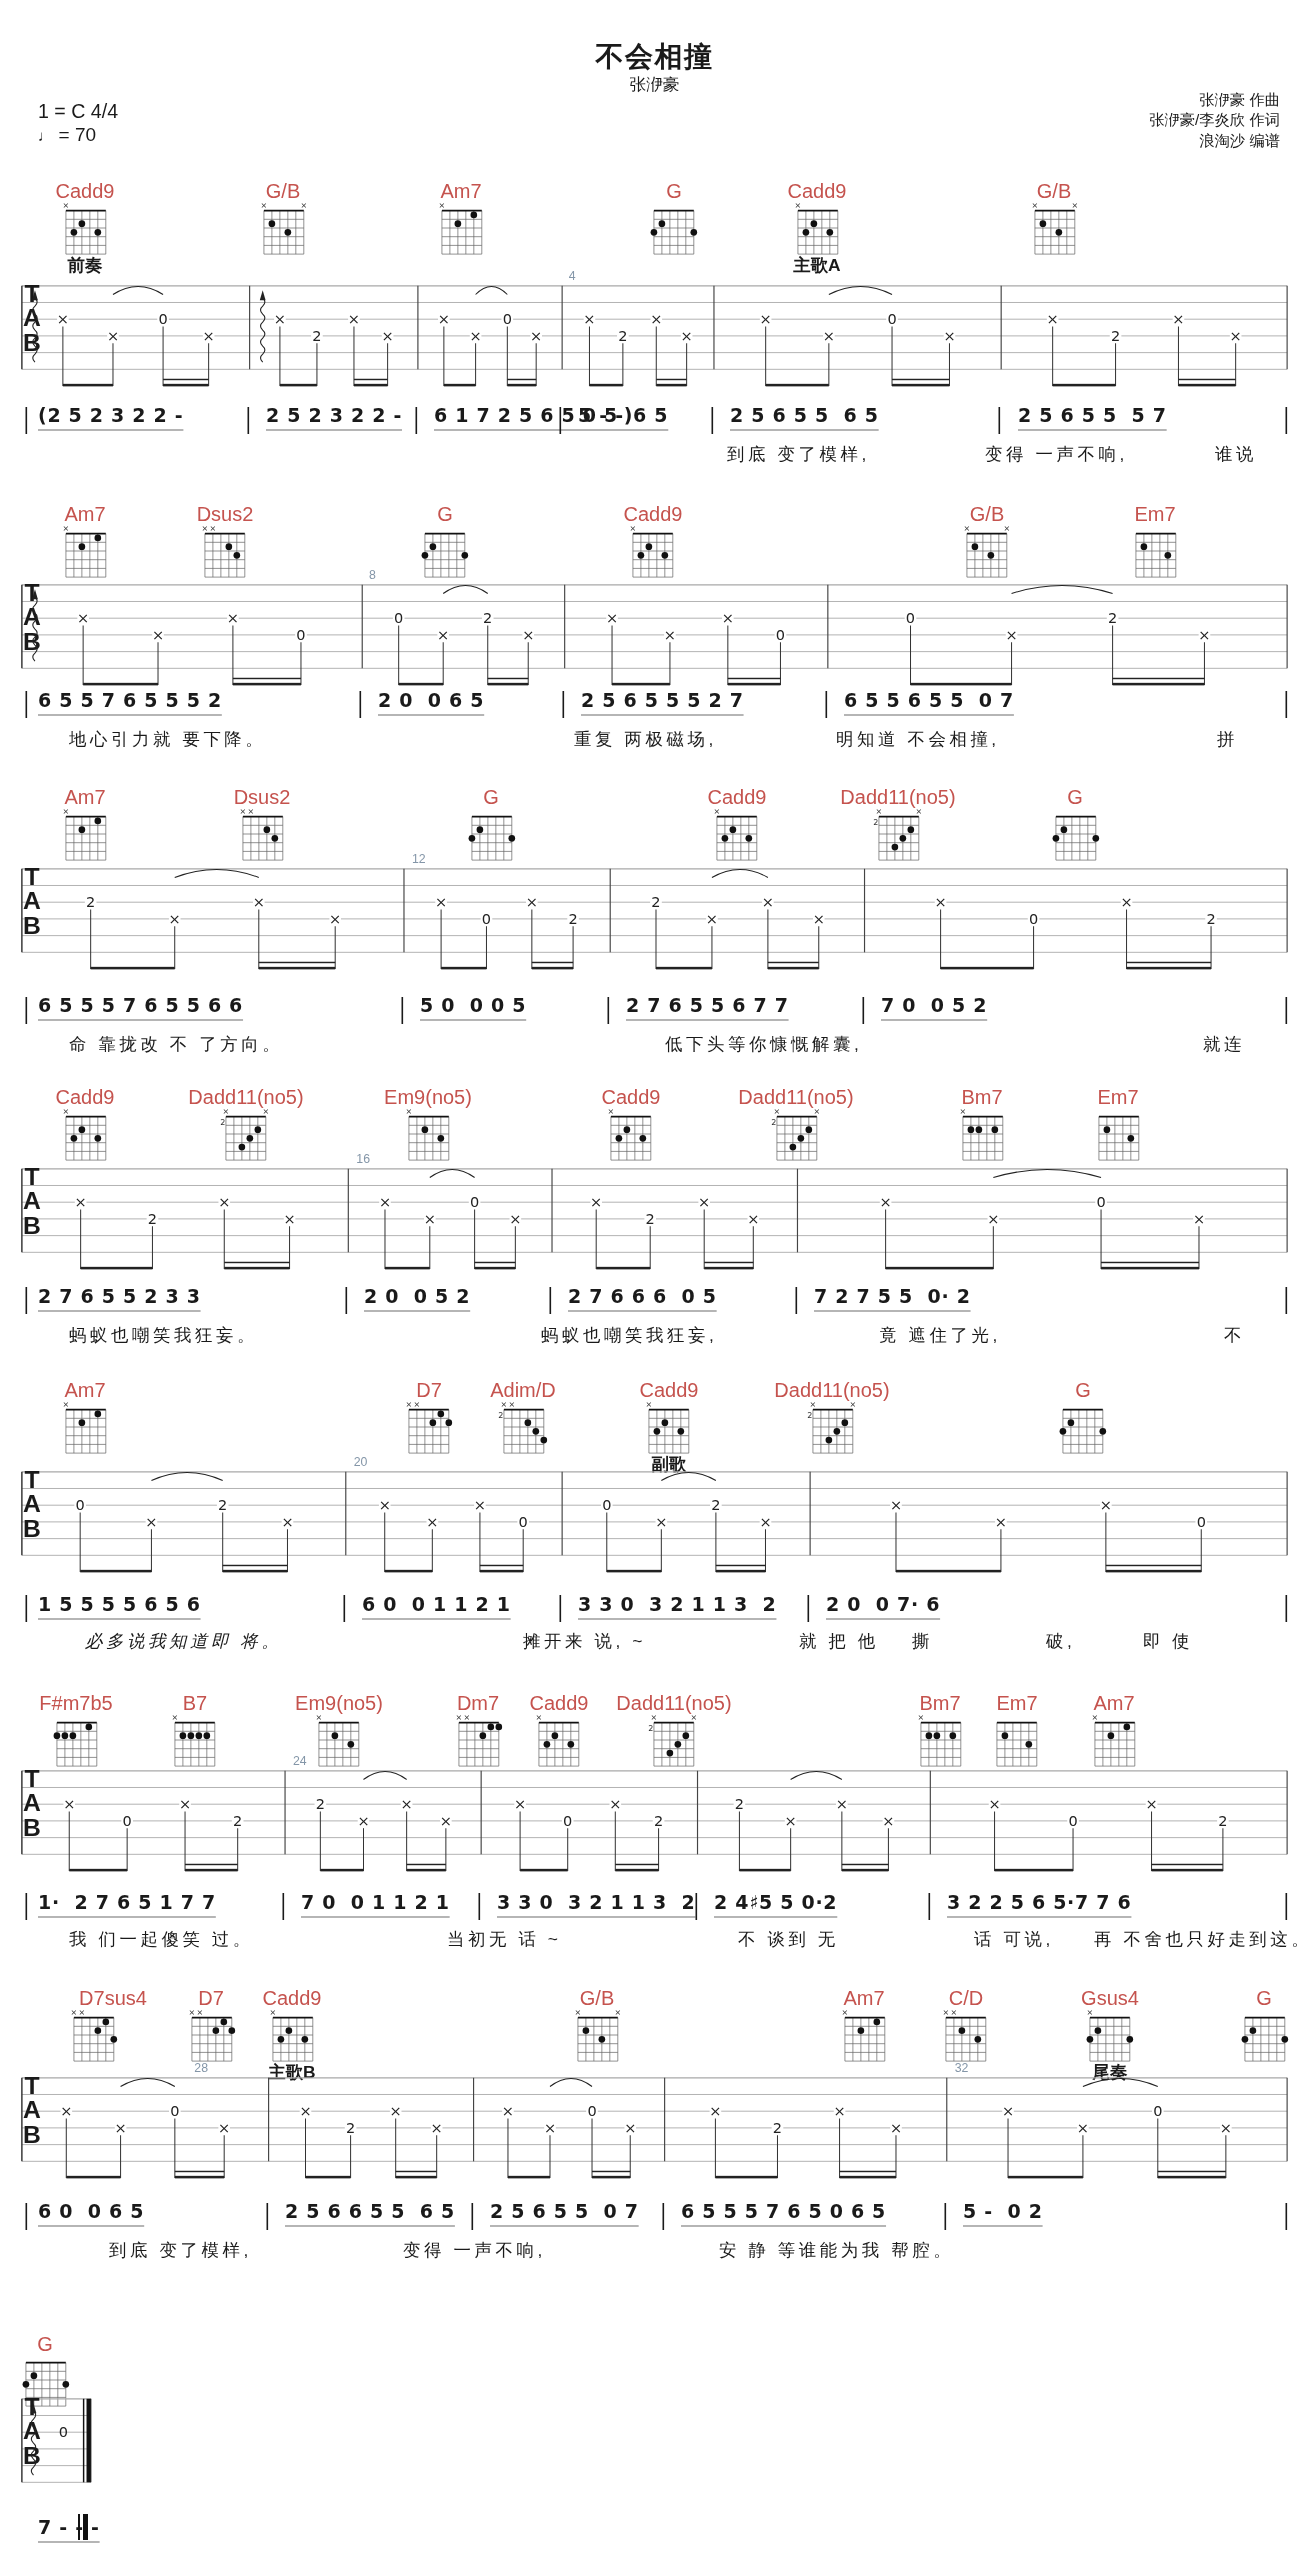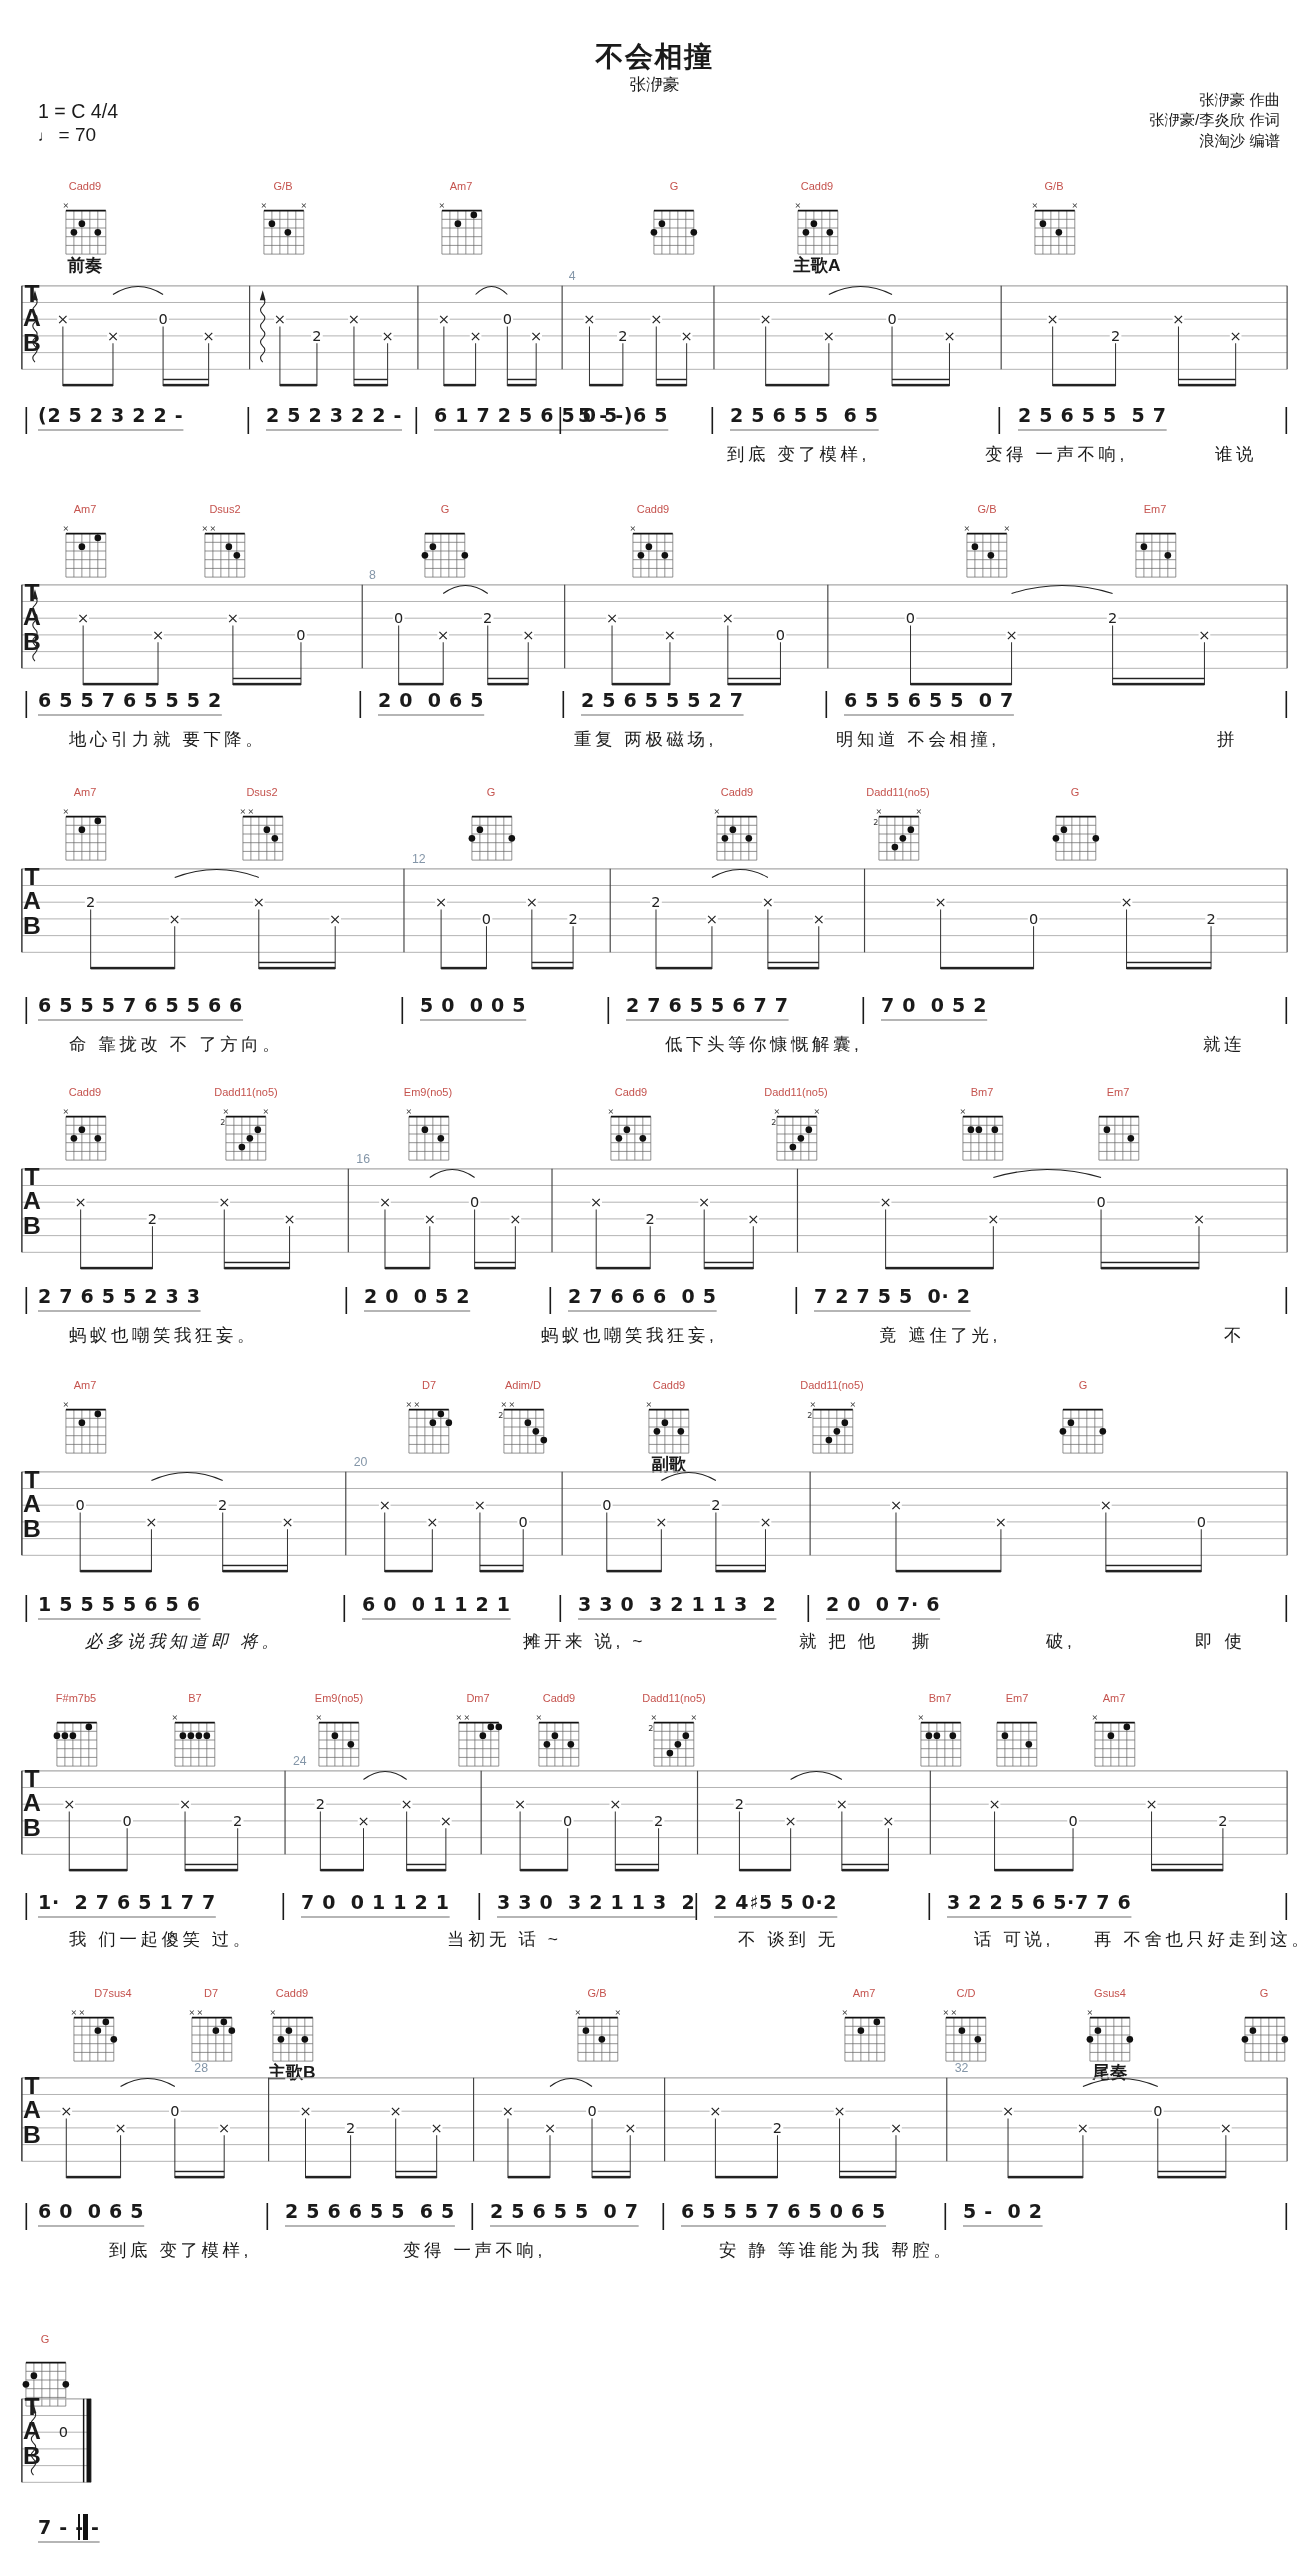--- a/index.html
+++ b/index.html
@@ -6,21 +6,21 @@
   body{width:1309px;height:2576px;position:relative;overflow:hidden;
        font-family:"Liberation Sans",sans-serif;color:#1a1a1a;}
   .abs{position:absolute;}
   #song-title{top:38px;left:0;width:1309px;text-align:center;font-size:28px;font-weight:600;letter-spacing:1.5px;}
   #artist-name{top:73px;left:0;width:1309px;text-align:center;font-size:16.7px;}
   #key-sig{top:100px;left:38px;font-size:19.6px;}
   #tempo{top:124px;left:38px;font-size:19px;}
   #tempo .note{font-size:15.3px;}
   .credit{right:29px;text-align:right;font-size:15.3px;}
   .chord-name{position:absolute;transform:translateX(-50%);color:var(--chord-color,#c5534e);
-              font-size:11px;white-space:nowrap;}
+              font-size:20px;white-space:nowrap;}
   .section-label{position:absolute;transform:translateX(-50%);font-size:17.4px;font-weight:700;white-space:nowrap;}
   .jianpu-m{position:absolute;font-family:"DejaVu Sans",sans-serif;font-size:19px;font-weight:600;
             letter-spacing:0.7px;white-space:pre;
             text-decoration:underline;text-decoration-color:#b5b5b5;text-decoration-thickness:1.5px;text-underline-offset:6.5px;}
   .jianpu-bar{position:absolute;font-family:"DejaVu Sans",sans-serif;font-size:19.6px;font-weight:400;
               transform:scaleY(1.35);transform-origin:top;}
   .lyric{position:absolute;font-size:17.4px;letter-spacing:3.6px;white-space:pre;}
   .endbar-thin{position:absolute;width:1.5px;height:26px;background:#111;}
   .endbar-thick{position:absolute;width:5.1px;height:26px;background:#111;}
   svg{position:absolute;overflow:visible;}
@@ -1130,21 +1130,21 @@
       <span class="jianpu-bar" style="left: 23px; top: 1591px;">|</span>
       <span class="jianpu-bar" style="left: 341px; top: 1591px;">|</span>
       <span class="jianpu-bar" style="left: 557px; top: 1591px;">|</span>
       <span class="jianpu-bar" style="left: 805px; top: 1591px;">|</span>
       <span class="jianpu-bar" style="left: 1283px; top: 1591px;">|</span>
       <span class="lyric" style="left: 85px; top: 1629px; font-style: italic;">必多说我知道即 将。</span>
       <span class="lyric" style="left: 523px; top: 1629px;">摊开来 说, ~</span>
       <span class="lyric" style="left: 799px; top: 1629px;">就 把 他</span>
       <span class="lyric" style="left: 912px; top: 1629px;">撕</span>
       <span class="lyric" style="left: 1046px; top: 1629px;">破,</span>
-      <span class="lyric" style="left: 1195px; top: 1629px;">即 使</span>
+      <span class="lyric" style="left: 1143px; top: 1629px; font-family: Liberation Serif, serif;">即 使</span>
     </div>
     <div class="abs" style="top: 0px; left: 0px;">
       <div class="chord-name" style="left: 76px; top: 1692px;">F#m7b5</div>
       <svg width="51" height="58" style="left: 51px; top: 1711px;" viewBox="0 0 70 80">
         <line x1="8" y1="16" x2="8" y2="76" stroke="#666" stroke-width="1"></line>
         <line x1="19" y1="16" x2="19" y2="76" stroke="#666" stroke-width="1"></line>
         <line x1="30" y1="16" x2="30" y2="76" stroke="#666" stroke-width="1"></line>
         <line x1="41" y1="16" x2="41" y2="76" stroke="#666" stroke-width="1"></line>
         <line x1="52" y1="16" x2="52" y2="76" stroke="#666" stroke-width="1"></line>
         <line x1="63" y1="16" x2="63" y2="76" stroke="#666" stroke-width="1"></line>

